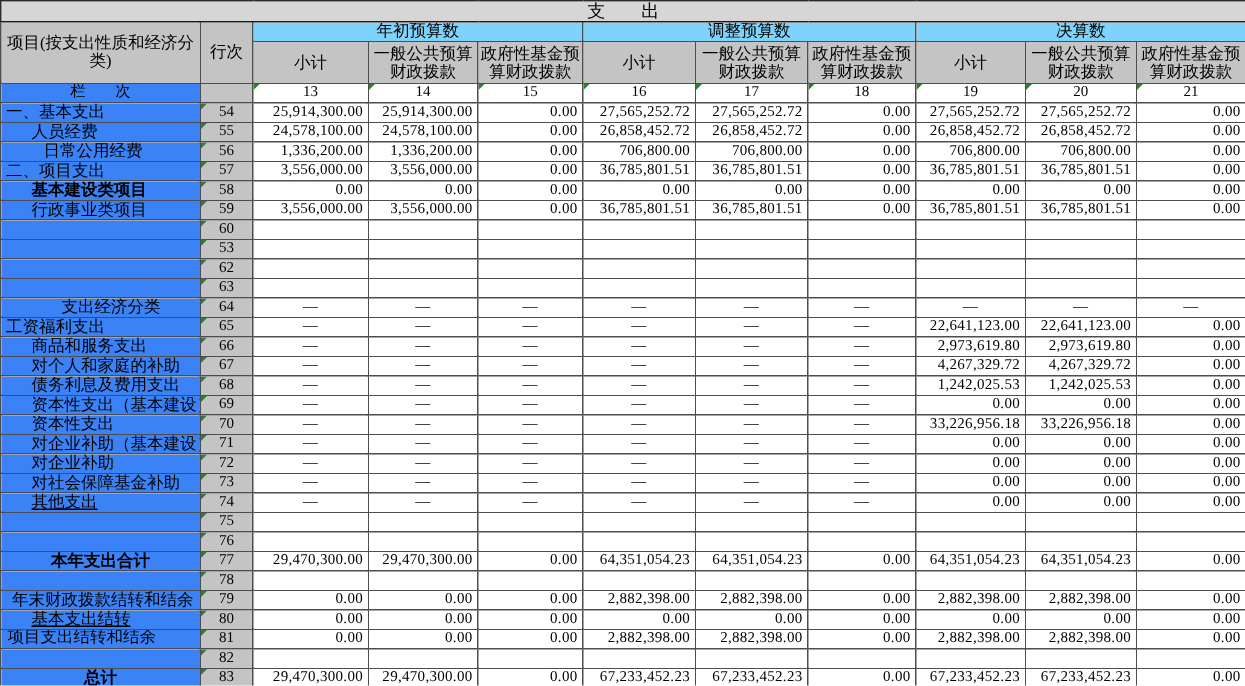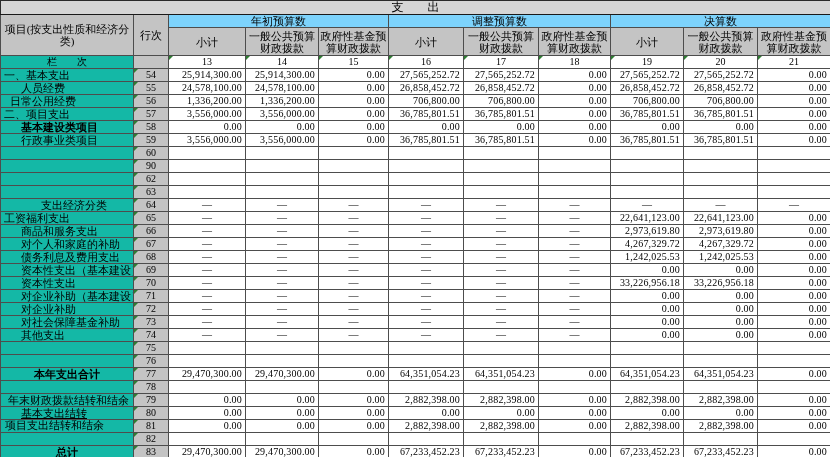--- a/index.html
+++ b/index.html
@@ -48,21 +48,21 @@
     font-size: 11px;
     line-height: 12px;
     text-align: center;
     white-space: normal;
     vertical-align: middle;
   }
   tr.sub-row { height: 28px; }
   tr.colidx { height: 13px; }
   tr.colidx td { height: 13px; line-height: 12px; font-size: 10px; }
   .lblcell {
-    background: #14b8a6;
+    background: #3b82f6;
     font-size: 11px;
     line-height: 12px;
     text-align: left;
     white-space: nowrap;
     padding-left: 3px;
     margin-left: 32px;
   }
   .linecell {
     background: #c4c4c4;
     text-align: center;
@@ -172,21 +172,21 @@
         <td class="numcell">24,578,100.00</td>
         <td class="numcell">0.00</td>
         <td class="numcell">26,858,452.72</td>
         <td class="numcell">26,858,452.72</td>
         <td class="numcell">0.00</td>
         <td class="numcell">26,858,452.72</td>
         <td class="numcell">26,858,452.72</td>
         <td class="numcell">0.00</td>
       </tr>
       <tr class="datarow">
-        <td class="lblcell" style="padding-left: 9px;">日常公用经费</td>
+        <td class="lblcell" style="padding-left: 28px;">日常公用经费</td>
         <td class="linecell tri">56</td>
         <td class="numcell">1,336,200.00</td>
         <td class="numcell">1,336,200.00</td>
         <td class="numcell">0.00</td>
         <td class="numcell">706,800.00</td>
         <td class="numcell">706,800.00</td>
         <td class="numcell">0.00</td>
         <td class="numcell">706,800.00</td>
         <td class="numcell">706,800.00</td>
         <td class="numcell">0.00</td>
@@ -238,21 +238,21 @@
         <td class="numcell"></td>
         <td class="numcell"></td>
         <td class="numcell"></td>
         <td class="numcell"></td>
         <td class="numcell"></td>
         <td class="numcell"></td>
         <td class="numcell"></td>
       </tr>
       <tr class="datarow">
         <td class="lblcell"></td>
-        <td class="linecell tri">90</td>
+        <td class="linecell tri">53</td>
         <td class="numcell"></td>
         <td class="numcell"></td>
         <td class="numcell"></td>
         <td class="numcell"></td>
         <td class="numcell"></td>
         <td class="numcell"></td>
         <td class="numcell"></td>
         <td class="numcell"></td>
         <td class="numcell"></td>
       </tr>
@@ -406,21 +406,21 @@
         <td class="numcell dashcell">—</td>
         <td class="numcell dashcell">—</td>
         <td class="numcell dashcell">—</td>
         <td class="numcell dashcell">—</td>
         <td class="numcell dashcell">—</td>
         <td class="numcell">0.00</td>
         <td class="numcell">0.00</td>
         <td class="numcell">0.00</td>
       </tr>
       <tr class="datarow">
-        <td class="lblcell" style="padding-left: 20px;">其他支出</td>
+        <td class="lblcell" style="padding-left: 20px; text-decoration: underline;">其他支出</td>
         <td class="linecell tri">74</td>
         <td class="numcell dashcell">—</td>
         <td class="numcell dashcell">—</td>
         <td class="numcell dashcell">—</td>
         <td class="numcell dashcell">—</td>
         <td class="numcell dashcell">—</td>
         <td class="numcell dashcell">—</td>
         <td class="numcell">0.00</td>
         <td class="numcell">0.00</td>
         <td class="numcell">0.00</td>

